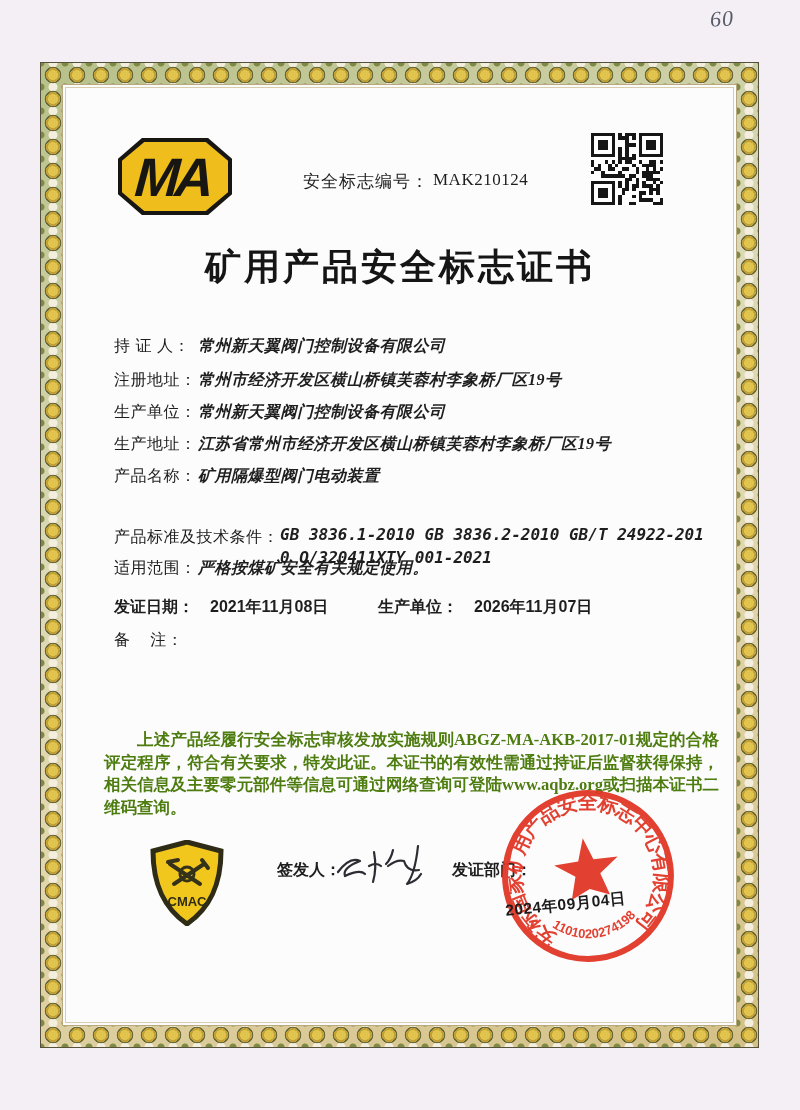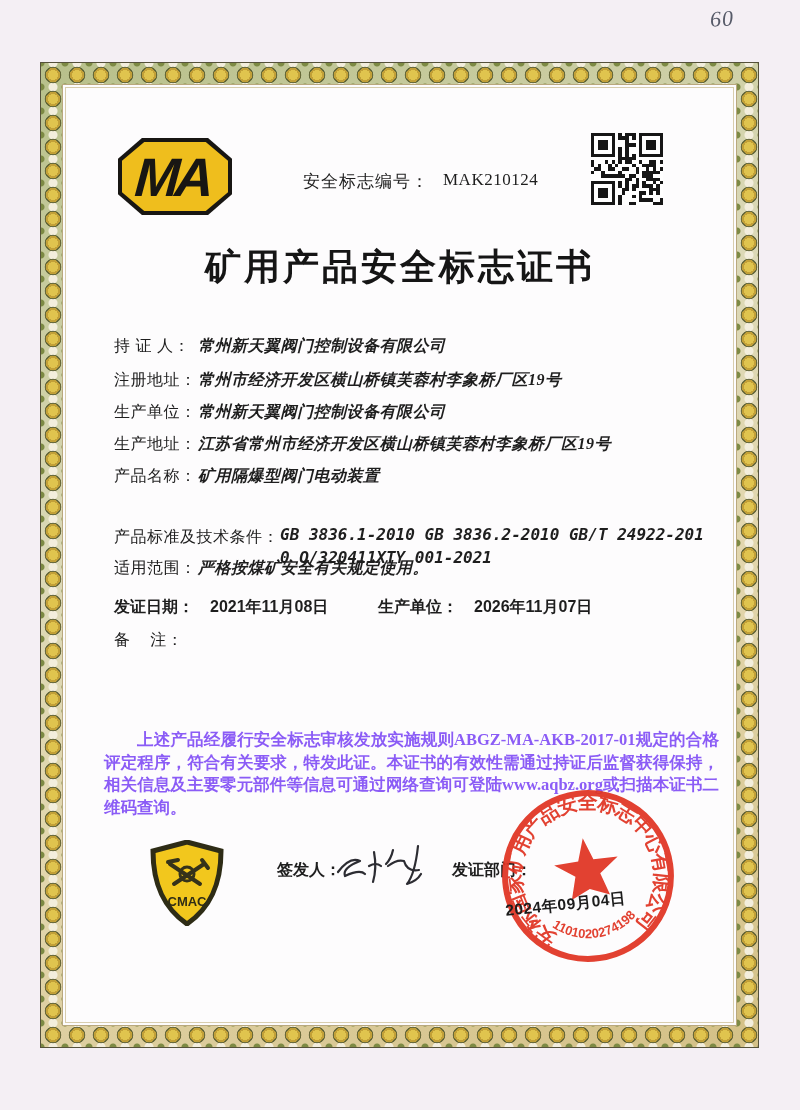--- a/index.html
+++ b/index.html
@@ -52,21 +52,21 @@
     clip-path:polygon(21% 0,79% 0,100% 27%,100% 73%,79% 100%,21% 100%,0 73%,0 27%);
     display:flex;align-items:center;justify-content:center;}
   .ma-text{
     font-family:"Liberation Sans",sans-serif;font-weight:900;font-style:italic;
     font-size:54px;letter-spacing:-5px;color:#181613;transform:skewX(-4deg);
     line-height:1;padding-right:6px;
   }
 
   
   .cert-no{position:absolute;left:303px;top:170px;font-size:17px;
-    font-family:"Liberation Serif",serif;display:flex;gap:14px;white-space:nowrap;}
+    font-family:"Liberation Serif",serif;display:flex;gap:4px;white-space:nowrap;}
   .cert-no .lbl{letter-spacing:1px;}
   .cert-no .val{letter-spacing:.5px;}
 
   
   .qr{position:absolute;left:591px;top:133px;width:72px;height:72px;}
 
   
   .title{
     position:absolute;left:0;top:243px;width:800px;text-align:center;
     font-size:36px;font-weight:900;letter-spacing:3px;color:#151515;
@@ -82,21 +82,21 @@
   .row-std .val{width:426px;word-break:break-all;line-height:23px;margin-top:-4px;}
   .dates-row{display:flex;gap:12px;}
   .dates-row .lbl2{font-weight:700;font-size:16px;white-space:nowrap;}
   .dates-row .val2{font-weight:700;font-size:16px;white-space:nowrap;}
 
   
   .statement{
     position:absolute;left:104px;top:729px;width:615px;
     font-family:"Liberation Serif",serif;
     font-weight:700;font-size:16.5px;line-height:22.5px;
-    text-indent:2em;color:#8b5cf6;text-align:justify;
+    text-indent:2em;color:#4d7c0f;text-align:justify;
   }
 
   
   .cmac{position:absolute;left:148px;top:840px;width:78px;height:86px;}
 
   
   .signer-label{position:absolute;left:277px;top:860px;font-weight:700;font-size:16px;white-space:nowrap;}
   .signature{position:absolute;left:330px;top:838px;width:105px;height:58px;}
   .dept-label{position:absolute;left:452px;top:860px;font-weight:700;font-size:16px;white-space:nowrap;}
 

